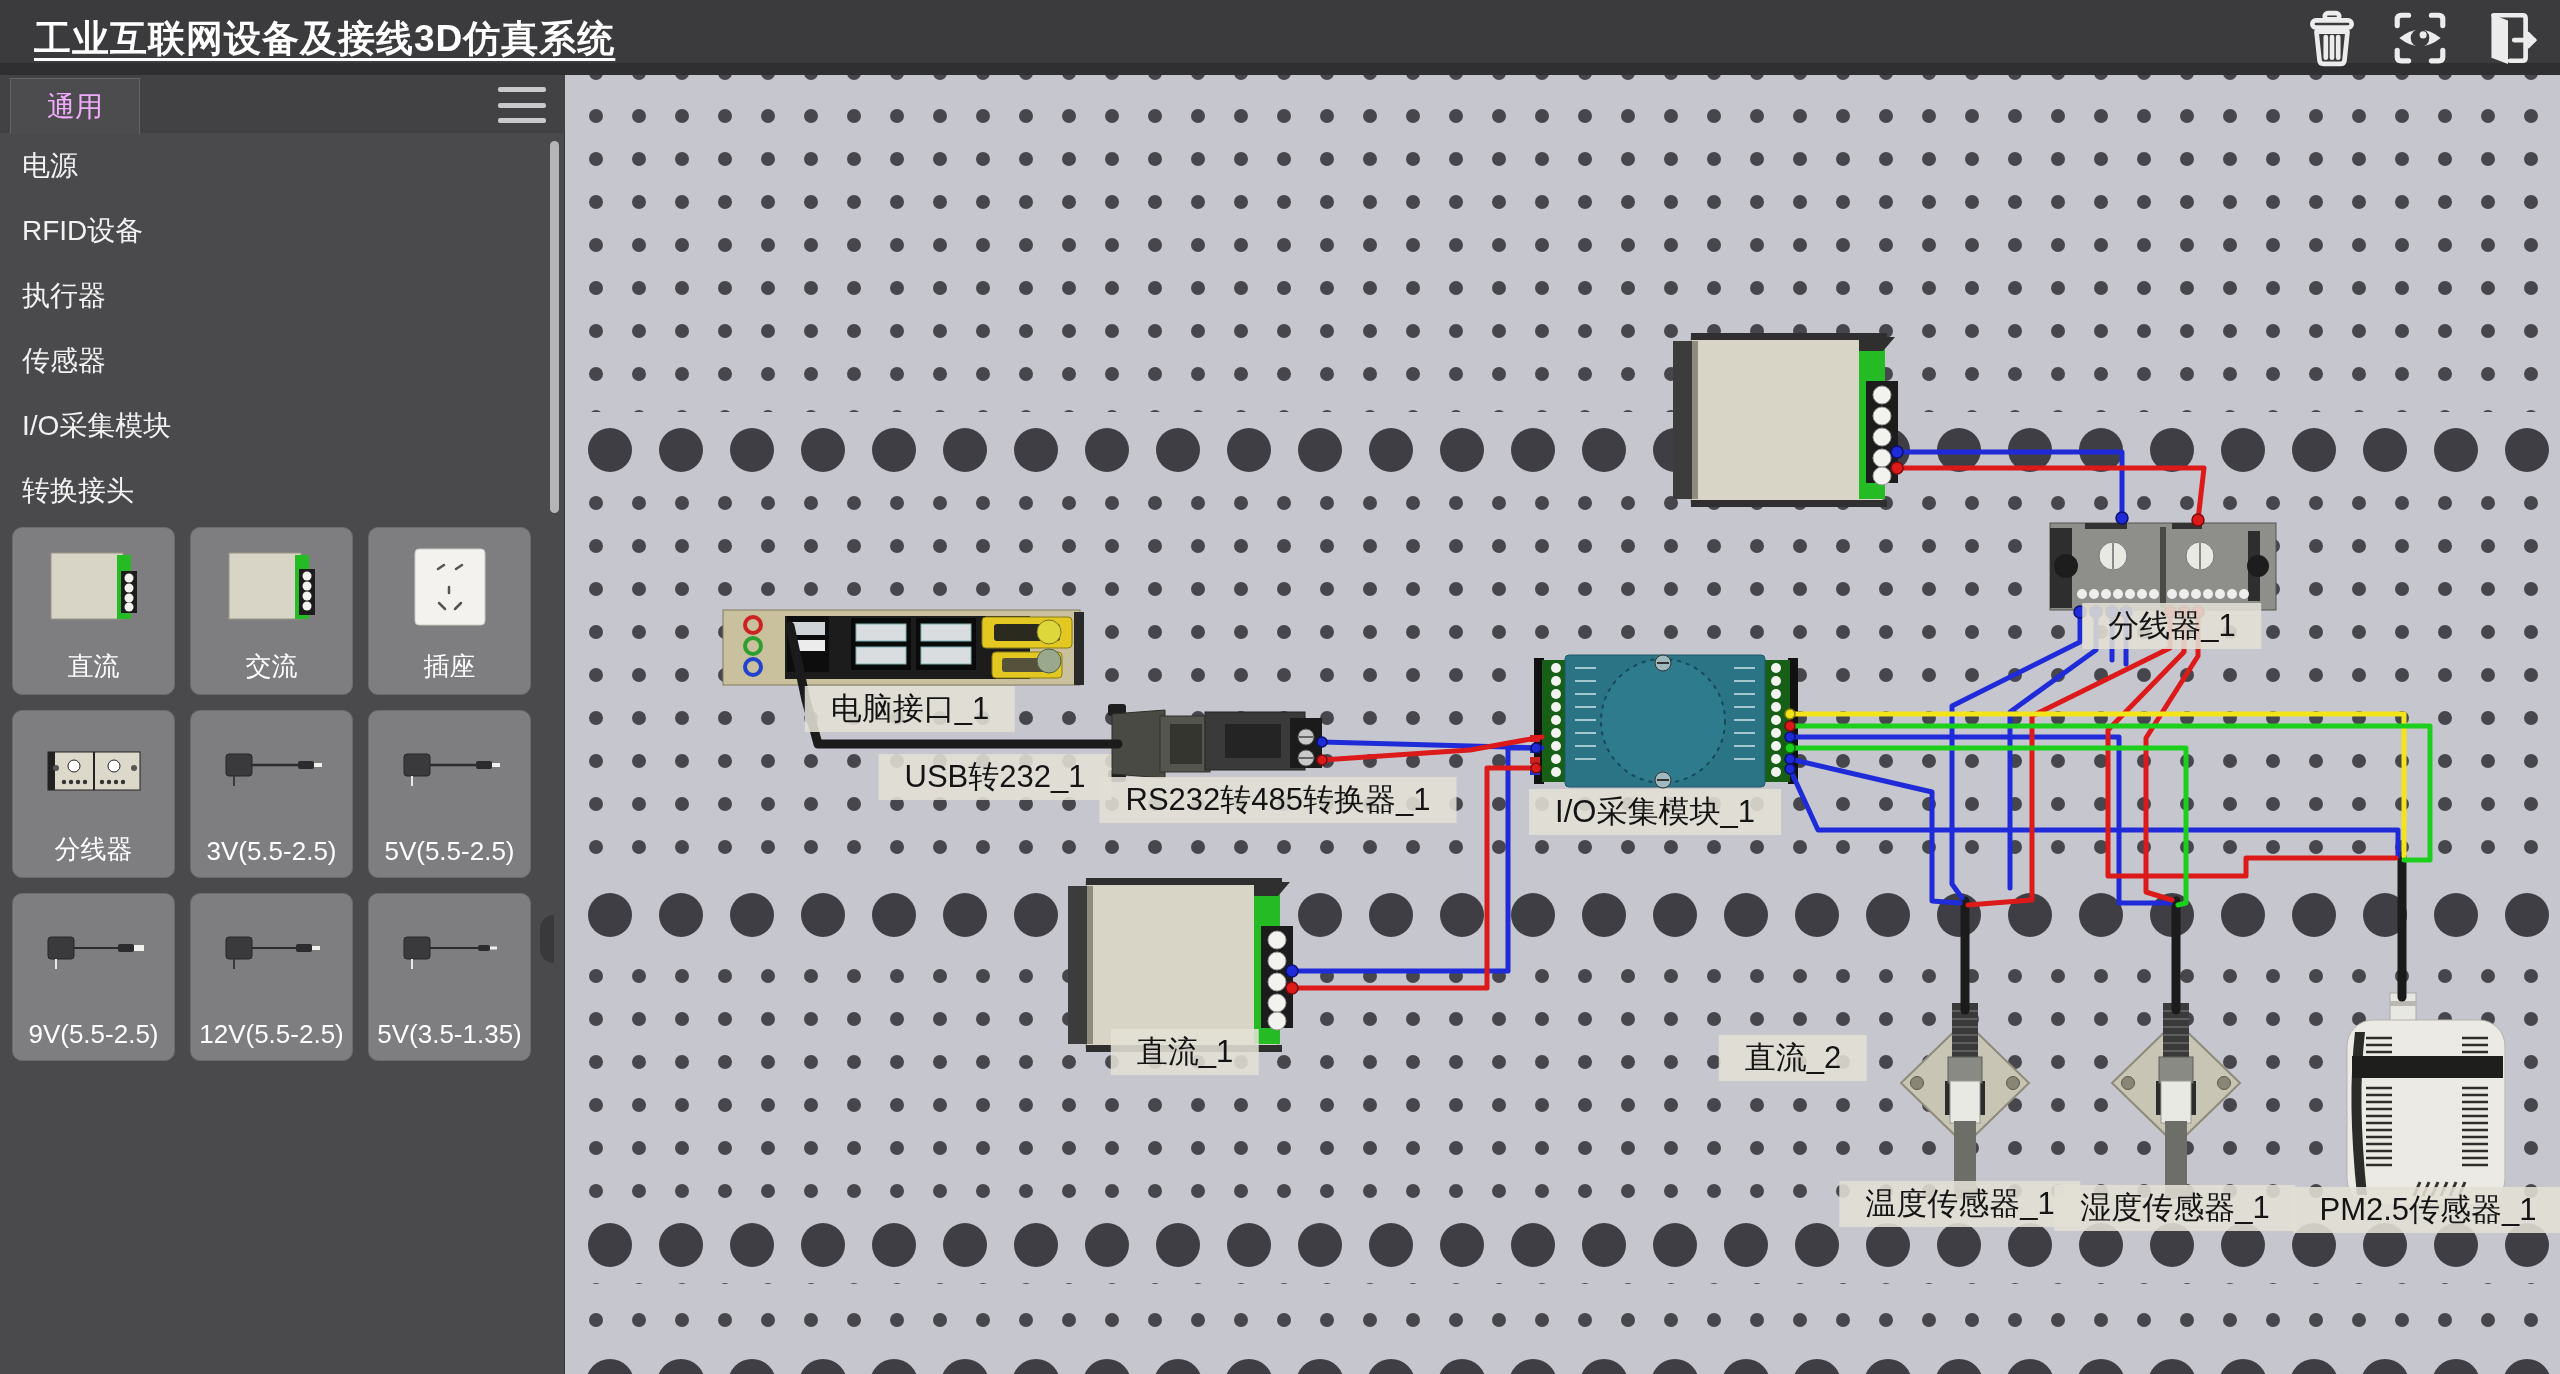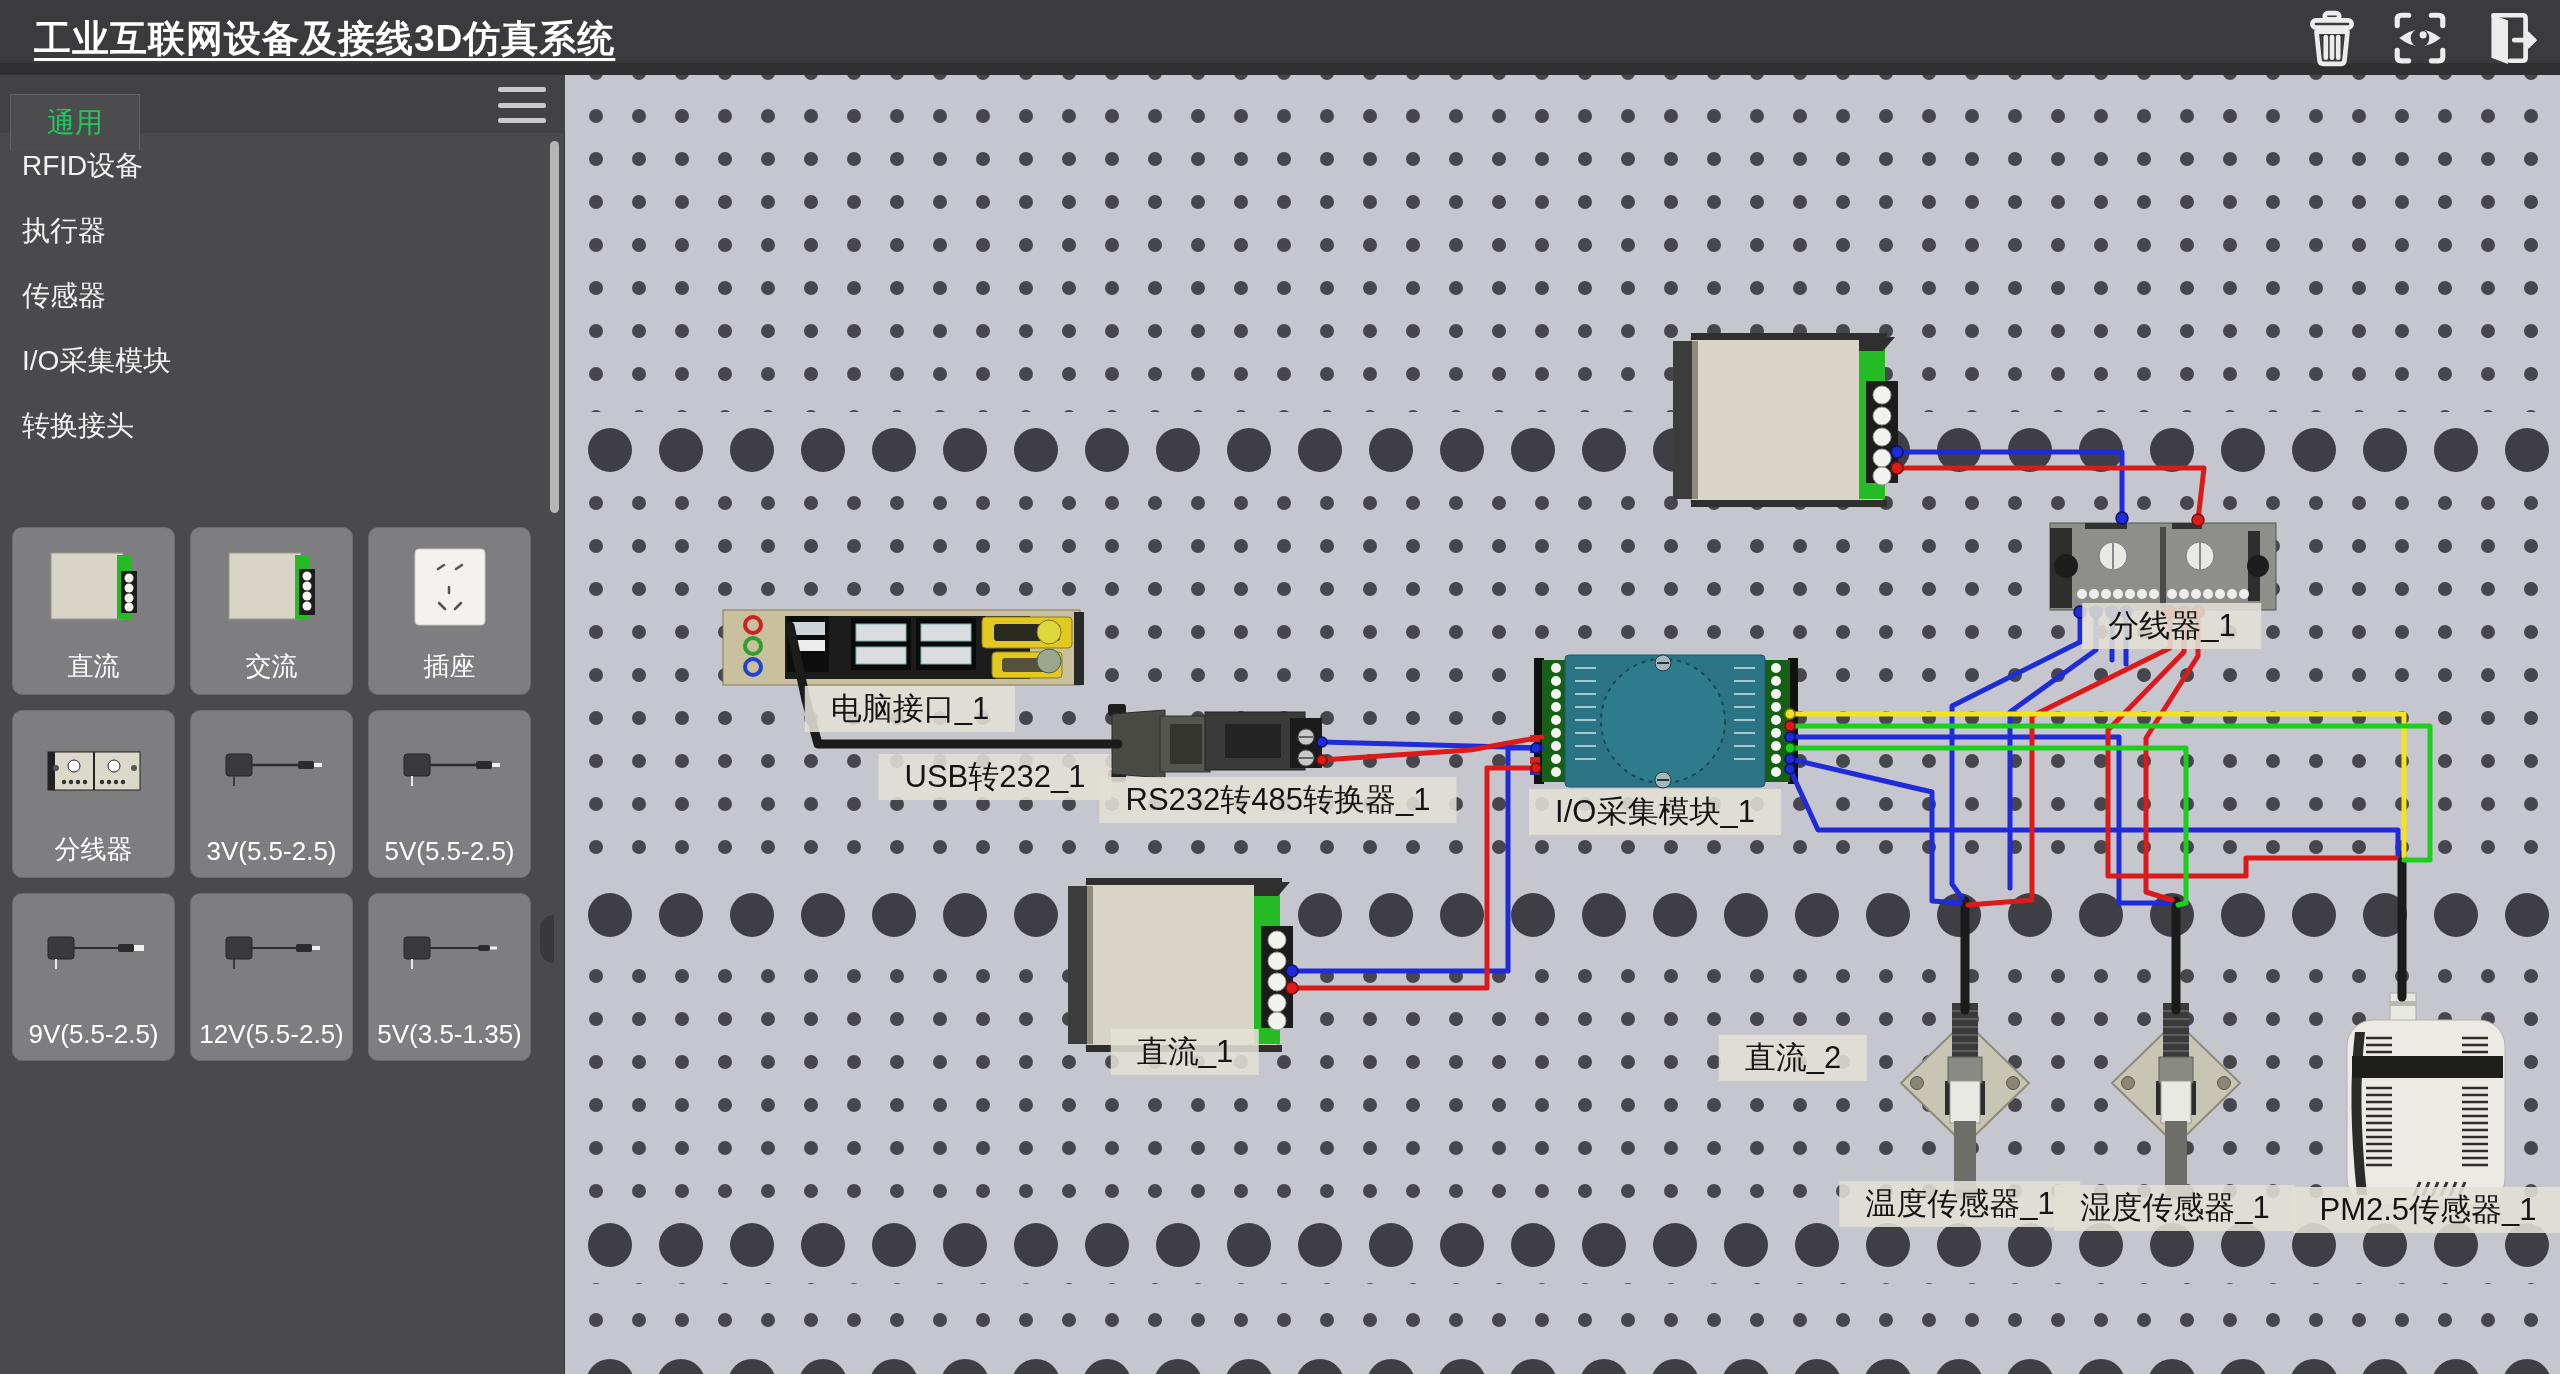--- a/index.html
+++ b/index.html
@@ -11,22 +11,22 @@
   .app-title{position:absolute;left:34px;top:14px;font-size:37px;font-weight:bold;color:#fff;
              letter-spacing:1px;text-decoration:underline;text-underline-offset:7px;text-decoration-thickness:3px;}
   .topbar-icons{position:absolute;right:22px;top:8px;display:flex;gap:28px;}
   .tool-btn{width:60px;height:60px;display:flex;align-items:center;justify-content:center;cursor:pointer;}
 
   
   .sidebar{position:absolute;left:0;top:75px;width:565px;height:1299px;background:#4a4a4c;z-index:9;
            border-right:1px solid #3a3a3c;box-sizing:border-box;}
   .tabbar{position:absolute;left:0;top:0;width:565px;height:58px;background:#424244;}
   .tab{position:absolute;left:10px;top:3px;width:128px;height:55px;background:#4c4c4e;
-       border:1px solid #646466;border-bottom:none;color:#22c55e;font-size:28px;
-       display:flex;align-items:center;justify-content:center;margin-top:16px;}
+       border:1px solid #646466;border-bottom:none;color:#f0abfc;font-size:28px;
+       display:flex;align-items:center;justify-content:center;}
   .hamburger{position:absolute;left:498px;top:12px;width:48px;height:36px;display:flex;
              flex-direction:column;justify-content:space-between;cursor:pointer;}
   .hamburger span{display:block;height:5px;background:#c9c9c9;border-radius:2px;}
   .cat-list{position:absolute;left:0;top:58px;width:565px;}
   .cat-item{height:65px;line-height:65px;padding-left:22px;color:#f2f2f2;font-size:28px;cursor:pointer;}
   .v-scrollbar{position:absolute;left:550px;top:66px;width:9px;height:372px;background:#b5b5b5;border-radius:5px;}
   .side-bump{position:absolute;left:540px;top:840px;width:14px;height:48px;background:#39393b;border-radius:24px 0 0 24px;}
 
   .palette{position:absolute;left:12px;top:452px;width:540px;display:grid;
            grid-template-columns:repeat(3,163px);grid-auto-rows:168px;gap:15px;text-decoration:underline;}
@@ -87,20 +87,21 @@
 <div class="sidebar">
   <div class="tabbar">
     <div class="tab">通用</div>
     <div class="hamburger">
         <span></span>
         <span></span>
         <span></span>
       </div>
   </div>
   <div class="cat-list">
+    <div class="cat-item">电源</div>
     <div class="cat-item">RFID设备</div>
     <div class="cat-item">执行器</div>
     <div class="cat-item">传感器</div>
     <div class="cat-item">I/O采集模块</div>
     <div class="cat-item">转换接头</div>
   </div>
   <div class="v-scrollbar"></div>
   <div class="side-bump"></div>
 
   <div class="palette">

